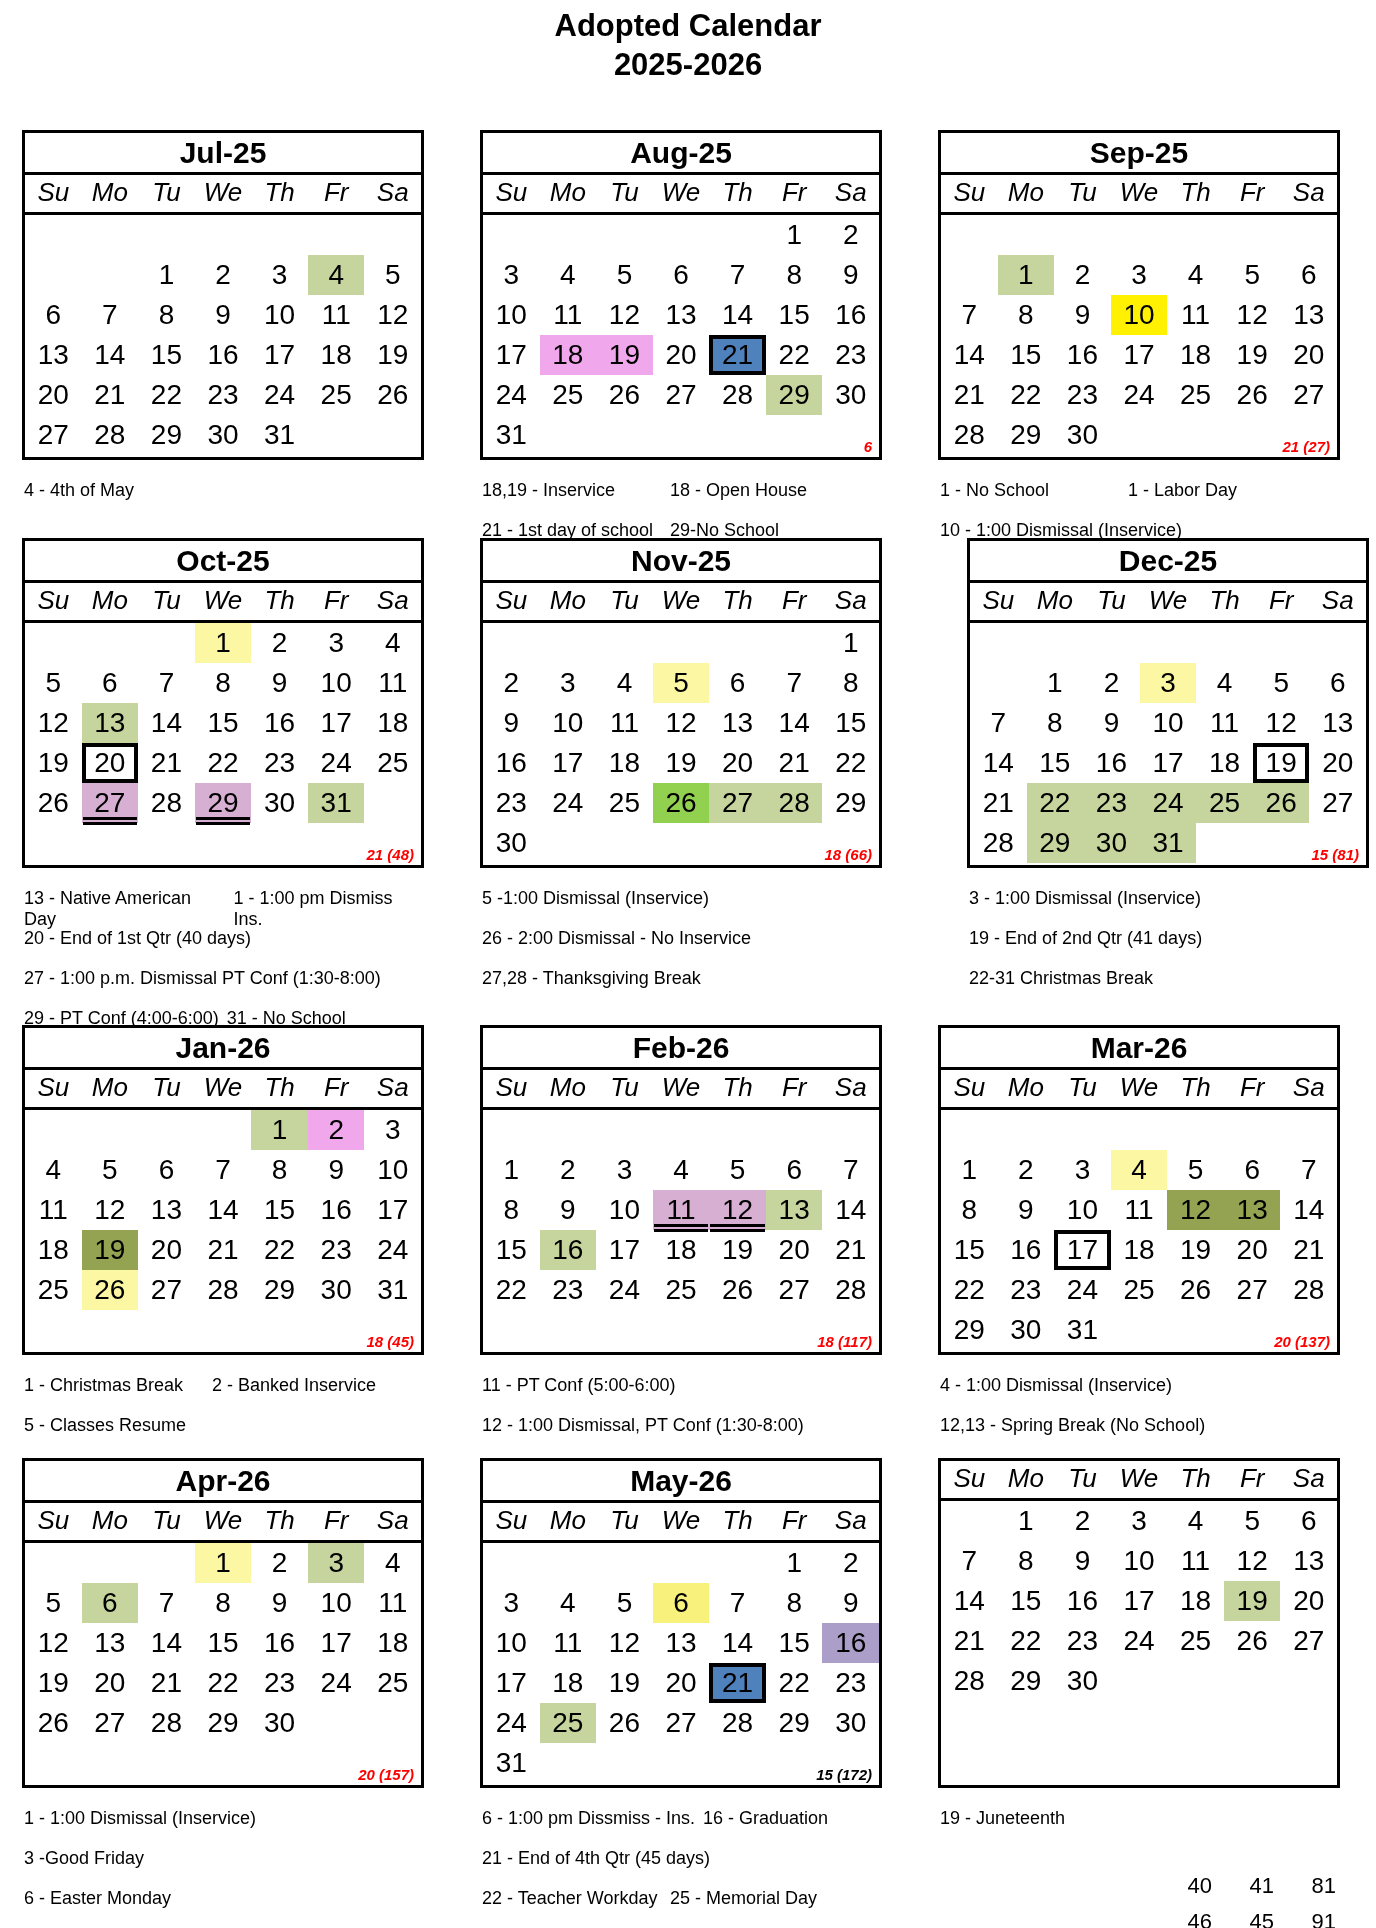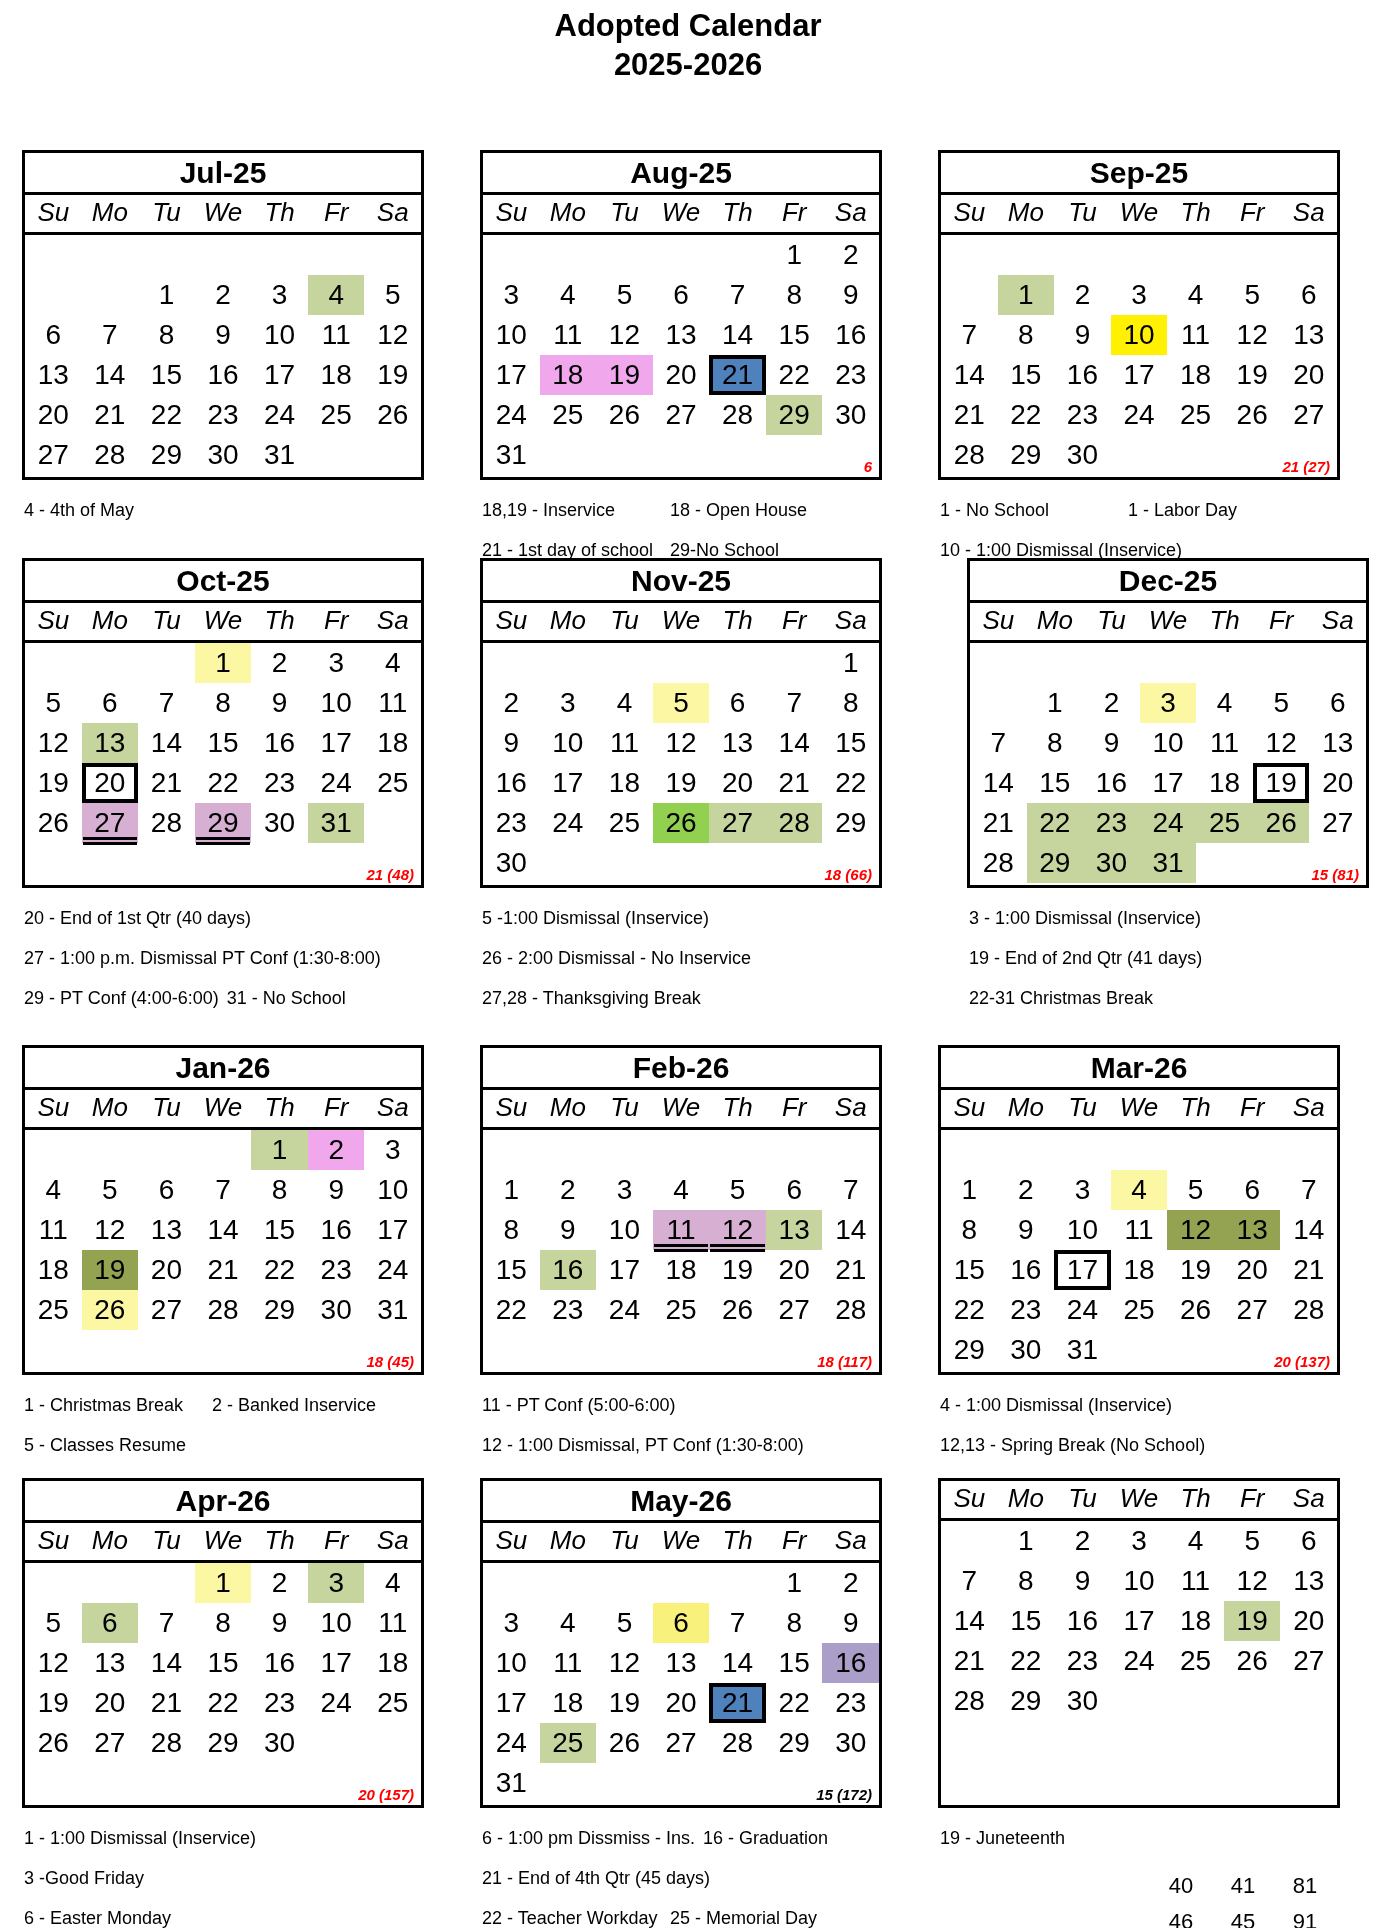--- a/index.html
+++ b/index.html
@@ -4,21 +4,21 @@
 <style>
   html,body { margin:0; padding:0; background:#ffffff; }
   body {
     position:relative; width:1376px; height:1928px; overflow:hidden;
     font-family:"Liberation Sans", sans-serif; color:#000;
   }
   .page-title {
     position:absolute; top:6px; left:0; width:100%;
     text-align:center; font-weight:bold; font-size:31px; line-height:39px;
   }
-  .month { position:absolute; width:402px;margin-top:20px; }
+  .month { position:absolute; width:402px; }
   .month-box {
     position:relative; height:330px; box-sizing:border-box;
     border:3px solid #000; background:#fff;
   }
   .month-title {
     height:42px; box-sizing:border-box; border-bottom:3px solid #000;
     text-align:center; font-weight:bold; font-size:30px; line-height:39px;
   }
   .weekdays {
     display:flex; height:40px; box-sizing:border-box; border-bottom:3px solid #000;
@@ -37,21 +37,21 @@
     box-sizing:border-box; border-top:3px solid #000; border-bottom:3px solid #000;
   }
   .count {
     position:absolute; right:7px; bottom:2px;
     color:#ff0000; font-style:italic; font-weight:bold; font-size:15px;
   }
   .legends { margin-top:20px; margin-left:2px; }
   .legend-line { display:flex; font-size:18px; height:40px; }
   .legend-line .seg1of2 { min-width:47%; padding-right:8px; box-sizing:border-box; }
   .summary-row { position:absolute; left:1150px; width:190px; display:flex; }
-  .summary-row span { width:62px; text-align:center; font-size:22px; }
+  .summary-row span { width:62px; text-align:right; font-size:22px; }
 </style>
 </head>
 <body>
 
 <div class="page-title">
   <div>Adopted Calendar</div>
   <div>2025-2026</div>
 </div>
 
 <div id="months-layer">
@@ -356,20 +356,24 @@
             <div class="cell"></div>
             <div class="cell"></div>
             <div class="cell"></div>
             <div class="cell"></div>
           </div>
         </div>
         <div class="count" style="color: rgb(255, 0, 0);">21 (48)</div>
       </div>
       <div class="legends">
         <div class="legend-line">
+          <span class="seg1of2">13 - Native  American Day</span>
+          <span>1 - 1:00 pm Dismiss Ins.</span>
+        </div>
+        <div class="legend-line">
           <span>20 - End of 1st Qtr (40 days)</span>
         </div>
         <div class="legend-line">
           <span>27 - 1:00 p.m. Dismissal PT Conf (1:30-8:00)</span>
         </div>
         <div class="legend-line">
           <span class="seg1of2">29 - PT Conf (4:00-6:00)</span>
           <span>31 - No School</span>
         </div>
       </div>

